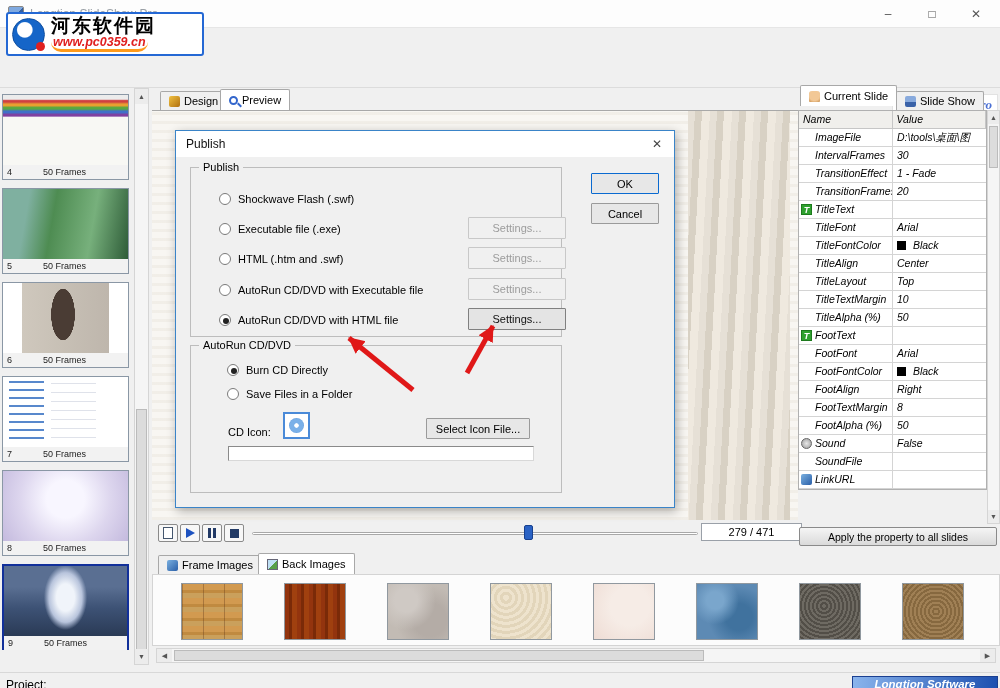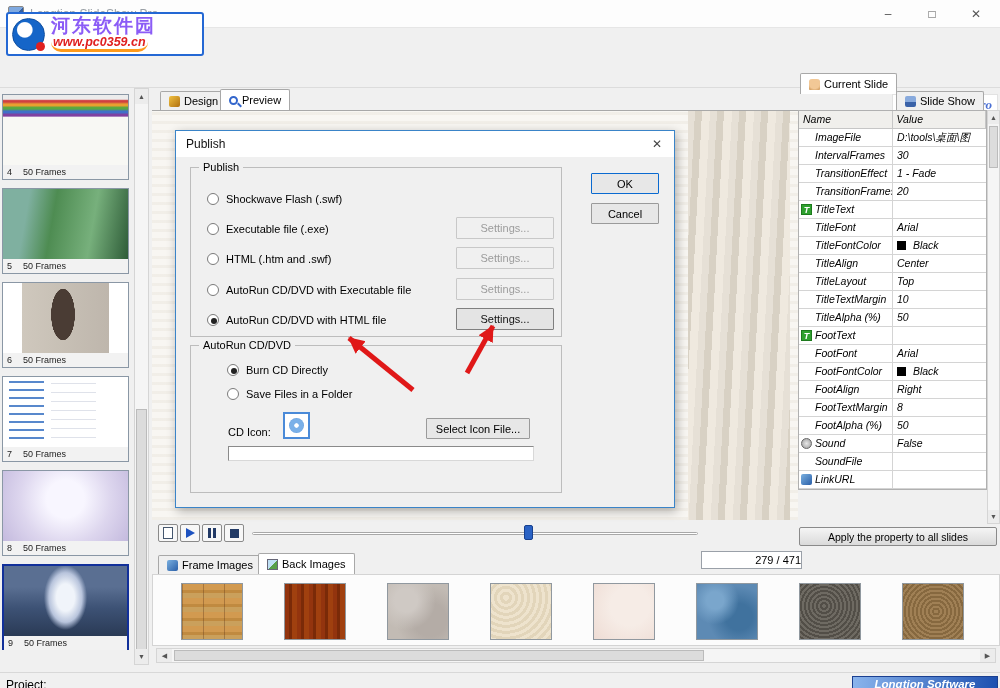--- a/index.html
+++ b/index.html
@@ -11,21 +11,21 @@
 #app-icon{position:absolute;left:8px;top:6px;width:16px;height:16px;background:linear-gradient(135deg,#7fa9e0 0 50%,#355f9e 50% 100%);border:1px solid #888;border-radius:2px;}
 #title-text{position:absolute;left:30px;top:7px;font-size:12px;color:#9aa0a6;white-space:nowrap;}
 .win-btn{position:absolute;top:0;width:44px;height:28px;text-align:center;line-height:28px;color:#555;font-size:12px;cursor:default;}
 #btn-min{left:866px}#btn-max{left:910px}#btn-close{left:954px}
 
 
 #watermark{position:absolute;left:6px;top:12px;width:198px;height:44px;background:#fff;border:2px solid #2468d4;border-radius:3px;display:flex;align-items:center;gap:6px;padding:2px 6px 2px 4px;z-index:60;}
 #wm-logo{width:33px;height:33px;border-radius:50%;background:radial-gradient(circle at 38% 35%,#ffffff 0 26%,#1565c8 30% 100%);border:1px solid #0f4ea0;position:relative;flex:0 0 auto;}
 #wm-logo::after{content:"";position:absolute;right:-1px;bottom:-1px;width:9px;height:9px;border-radius:50%;background:#e02020;}
 #wm-text{display:flex;flex-direction:column;line-height:1.05;}
-#wm-name{font-size:19px;font-weight:bold;color:#8b5cf6;letter-spacing:2px;white-space:nowrap;}
+#wm-name{font-size:19px;font-weight:bold;color:#000000;letter-spacing:2px;white-space:nowrap;}
 #wm-url{font-size:12.5px;font-weight:bold;font-style:italic;color:#e02020;border-bottom:3px solid #ff9a1a;border-radius:0 0 10px 10px;width:max-content;padding:0 2px;}
 
 
 #menubar{position:absolute;left:0;top:28px;width:1000px;height:18px;background:#f0f0f0;}
 #toolbar{position:absolute;left:0;top:46px;width:1000px;height:42px;background:#f0f0f0;border-bottom:1px solid #dcdcdc;}
 .tbi{position:absolute;top:52px;width:25px;height:25px;border-radius:3px;}
 #tbi-image{left:6px;background:linear-gradient(180deg,#9fd4f2 0 55%,#5aa24a 55% 100%);border:2px solid #e8e8e8;outline:1px solid #999;}
 #tbi-save{left:70px;background:linear-gradient(180deg,#4a5f9e 0 30%,#7d90c8 30% 100%);border:1px solid #33436e;}
 #tbi-save::after{content:"";position:absolute;left:5px;top:11px;width:13px;height:10px;background:#fff;border:1px solid #556;}
 #tbi-globe{left:102px;border-radius:50%;background:radial-gradient(circle at 38% 32%,#bfe2ff 0 20%,#5aa8e8 45%,#2a6fc0 100%);border:1px solid #1d5aa0;}
@@ -36,21 +36,21 @@
 #brand-company{font-family:"Liberation Serif",serif;font-weight:bold;font-size:13px;color:#111;display:block;}
 
 
 #sidebar{position:absolute;left:0;top:88px;width:151px;height:577px;background:#f0f0f0;}
 #slide-list{position:absolute;left:2px;top:6px;width:130px;}
 .slide-block{width:127px;height:86px;border:1px solid #8a97a5;background:#fff;margin-bottom:8px;}
 .slide-block.selected{border:2px solid #12309a;}
 .thumb-img{height:70px;}
 .thumb-label{height:14px;background:#f2f2f2;display:flex;align-items:center;font-size:9px;color:#222;}
 .s-num{margin-left:4px;width:12px;}
-.s-frames{margin-left:4px;text-align:center;}
+.s-frames{margin-left:24px;text-align:center;}
 .t4{background:linear-gradient(180deg,#ececec 0 6%,#d04040 8% 10%,#e8a030 13% 15%,#58a840 18% 20%,#4070c8 23% 25%,#8040a0 28% 30%,#f8f8f4 32% 100%);}
 .t5{background:linear-gradient(100deg,#7fb0a0 0 20%,#4e8c52 40%,#77b07c 70%,#2e5c38 100%);}
 .t6{background:radial-gradient(ellipse 12px 26px at 48% 45%,#4a3c34 0 98%,transparent 100%),linear-gradient(90deg,#fff 0 15%,#cfc8bd 15%,#beb6ac 85%,#fff 85%);}
 .t7{background:repeating-linear-gradient(180deg,#5888cc 0 2px,transparent 2px 8px) 6px 4px/28% 88% no-repeat,repeating-linear-gradient(180deg,#dfe2ea 0 1px,transparent 1px 9px) 60% 6px/36% 80% no-repeat,#fff;}
 .t8{background:radial-gradient(circle at 50% 40%,#f8f6ff 0 25%,#ddd6ee 60%,#c4bade 100%);}
 .t9{background:radial-gradient(ellipse 30px 45px at 50% 45%,#f0f4fa 0 30%,#b8c4dc 55%,transparent 72%),linear-gradient(180deg,#5a6f92 0 30%,#3d5275 60%,#2a3a55 100%);}
 .vscroll{position:absolute;background:#f5f5f5;border:1px solid #d5d5d5;}
 #side-scroll{left:134px;top:0;width:15px;height:577px;}
 .sb-btn{position:absolute;left:0;width:100%;height:15px;font-size:7px;color:#555;text-align:center;line-height:15px;background:#ececec;}
 .sb-btn.top{top:0}.sb-btn.bottom{bottom:0}
@@ -70,21 +70,21 @@
 
 
 #dialog{position:absolute;left:175px;top:130px;width:500px;height:378px;background:#f0f0f0;border:1px solid #3a84c8;box-shadow:2px 3px 10px rgba(0,0,0,.3);z-index:5;}
 #dlg-title{position:absolute;left:0;top:0;width:100%;height:26px;background:#fff;}
 #dlg-title-text{position:absolute;left:10px;top:6px;font-size:12px;color:#111;}
 #dlg-close{position:absolute;right:0;top:0;width:34px;height:26px;text-align:center;line-height:26px;font-size:12px;color:#444;}
 .groupbox{position:absolute;border:1px solid #bdbdbd;}
 #pub-group{left:14px;top:36px;width:372px;height:170px;}
 #autorun-group{left:14px;top:214px;width:372px;height:148px;}
 .grp-label{position:absolute;top:-7px;left:8px;background:#f0f0f0;padding:0 4px;font-size:11px;}
-.pub-row{position:absolute;left:16px;width:347px;height:22px;display:flex;align-items:center;gap:7px;}
+.pub-row{position:absolute;left:28px;width:347px;height:22px;display:flex;align-items:center;gap:7px;}
 .pub-row:nth-of-type(1){top:20px}.pub-row:nth-of-type(2){top:50px}.pub-row:nth-of-type(3){top:80px}
 .pub-row:nth-of-type(4){top:111px}.pub-row:nth-of-type(5){top:141px}
 .radio{width:12px;height:12px;border:1px solid #7a7a7a;border-radius:50%;background:#fff;position:relative;flex:0 0 auto;}
 .radio.on::after{content:"";position:absolute;left:3px;top:3px;width:6px;height:6px;border-radius:50%;background:#222;}
 .opt-label{font-size:11px;}
 .sbtn{position:absolute;right:0;top:-1px;width:98px;height:22px;font-size:11px;background:#e9e9e9;border:1px solid #b8b8b8;border-radius:1px;}
 .sbtn.btn-disabled{color:#9c9c9c;background:#f0f0f0;border-color:#c8c8c8;}
 .sbtn.btn-enabled{color:#111;border-color:#808080;background:#e4e4e4;}
 .dlg-btn{position:absolute;left:415px;width:68px;height:21px;font-size:11px;background:#e7e7e7;border:1px solid #9a9a9a;border-radius:1px;}
 #btn-ok{top:42px;border:1px solid #0a6ad0;}
@@ -101,21 +101,21 @@
 
 #playbar{position:absolute;left:152px;top:520px;width:646px;height:32px;background:#f0f0f0;}
 .pb-btn{position:absolute;top:4px;width:20px;height:18px;background:#f7f7f7;border:1px solid #8a8a8a;border-radius:2px;display:flex;align-items:center;justify-content:center;}
 #pb-new{left:6px}#pb-play{left:28px}#pb-pause{left:50px}#pb-stop{left:72px}
 .ic-page{width:10px;height:12px;background:#fff;border:1px solid #44566e;}
 .ic-play{width:0;height:0;border-left:9px solid #1d52c0;border-top:5px solid transparent;border-bottom:5px solid transparent;}
 .ic-pause{width:8px;height:10px;background:linear-gradient(90deg,#223a66 0 3px,transparent 3px 5px,#223a66 5px 8px);}
 .ic-stop{width:9px;height:9px;background:#223a66;}
 #slider-track{position:absolute;left:100px;top:12px;width:446px;height:3px;background:#fff;border:1px solid #a8a8a8;border-radius:2px;}
 #slider-thumb{position:absolute;left:372px;top:5px;width:9px;height:15px;background:#2a62c4;border:1px solid #17408e;border-radius:2px;}
-#counter{position:absolute;left:549px;top:3px;width:101px;height:18px;border:1px solid #9aa0a8;background:#fff;text-align:right;line-height:16px;font-size:11px;margin-top:28px;}
+#counter{position:absolute;left:549px;top:3px;width:101px;height:18px;border:1px solid #9aa0a8;background:#fff;text-align:center;line-height:16px;font-size:11px;}
 
 
 #tab-frame{left:158px;top:555px;}
 #tab-back{left:258px;top:553px;}
 #frame-icon{background:linear-gradient(135deg,#7ab0e0,#2a5fa8);border-radius:2px;}
 #back-icon{background:linear-gradient(135deg,#bfe0f5 0 55%,#57a04a 55% 100%);border:1px solid #667;}
 #texture-area{position:absolute;left:152px;top:574px;width:848px;height:72px;background:#fcfcfc;border:1px solid #d4d4d4;}
 #texture-row{display:flex;gap:41px;padding:8px 0 0 28px;}
 .tex{width:62px;height:57px;border:1px solid #90989f;flex:0 0 auto;}
 .tex1{background:repeating-linear-gradient(90deg,rgba(90,50,20,.35) 0 1px,transparent 1px 21px),repeating-linear-gradient(180deg,#d29a50 0 6px,#c08a40 6px 9px,#caa05c 9px 14px);}
@@ -125,21 +125,21 @@
 .tex5{background:radial-gradient(circle at 60% 40%,#f6ece6 0 40%,#eedcd4 100%);}
 .tex6{background:radial-gradient(circle at 30% 30%,#7aa6cc 0 15%,transparent 42%),radial-gradient(circle at 70% 60%,#40729e 0 25%,transparent 58%),#5d8ab4;}
 .tex7{background:repeating-radial-gradient(circle at 40% 40%,#6e6a62 0 2px,#524e47 2px 4px);}
 .tex8{background:repeating-radial-gradient(circle at 55% 50%,#a08055 0 2px,#86683f 2px 4px);}
 #hscroll{position:absolute;left:156px;top:648px;width:840px;height:15px;background:#f5f5f5;border:1px solid #d5d5d5;}
 #hscroll .sbh-btn{position:absolute;top:0;width:15px;height:13px;font-size:7px;color:#555;text-align:center;line-height:13px;background:#ececec;}
 #hs-left{left:0}#hs-right{right:0}
 #hscroll .sb-thumb{position:absolute;left:17px;top:1px;width:530px;height:11px;background:#dcdcdc;border:1px solid #bbb;}
 
 
-#tab-current{left:800px;top:73px;}
+#tab-current{left:800px;top:85px;}
 #tab-show{left:896px;top:91px;}
 #hand-icon{background:radial-gradient(circle at 50% 40%,#f2c896 0 60%,#c89050 100%);border-radius:3px 3px 1px 1px;}
 #show-icon{background:linear-gradient(180deg,#88aadd 0 55%,#3a62a8 55% 100%);border-radius:2px;}
 #prop-grid{position:absolute;left:798px;top:110px;width:189px;background:#fff;border:1px solid #b0b0b0;font-style:italic;}
 #prop-head{display:flex;height:18px;background:#f0efec;border-bottom:1px solid #c6c6c6;}
 #prop-head .hc{width:94px;padding:2px 4px;font-size:10.5px;border-right:1px solid #c6c6c6;}
 .prow{display:flex;height:18px;border-bottom:1px solid #d4d4d4;}
 .pname{position:relative;width:94px;border-right:1px solid #d4d4d4;padding:2px 2px 0 16px;font-size:10.5px;white-space:nowrap;overflow:hidden;}
 .pval{position:relative;flex:1;padding:2px 2px 0 4px;font-size:10.5px;white-space:nowrap;overflow:hidden;}
 .picon{position:absolute;left:2px;top:3px;width:11px;height:11px;display:none;}

